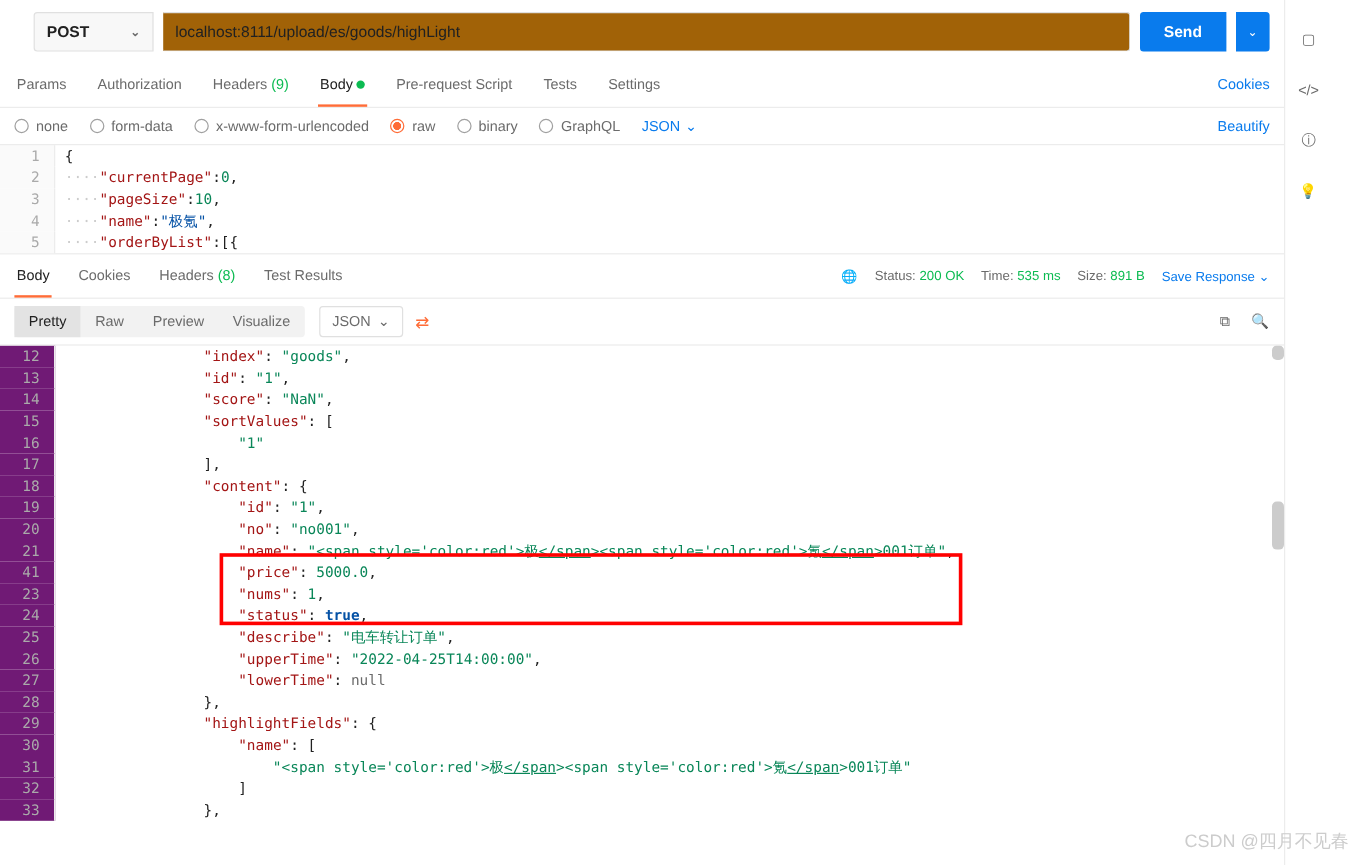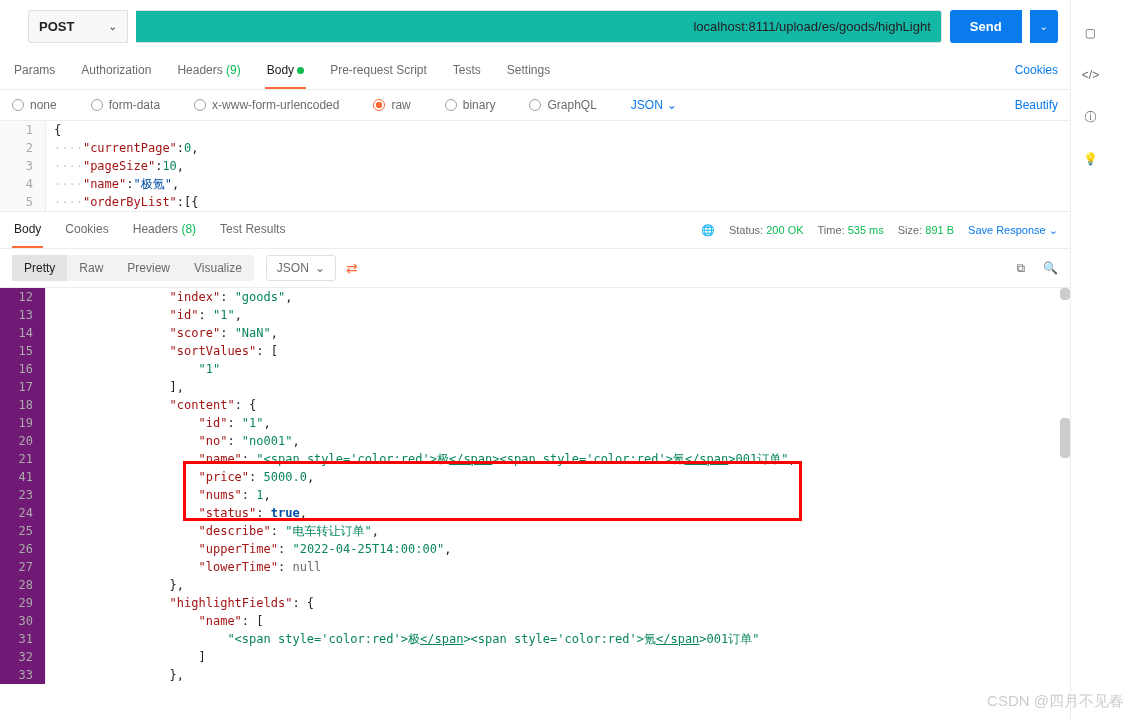--- a/index.html
+++ b/index.html
@@ -4,32 +4,32 @@
 <style>
 * { box-sizing: border-box; margin: 0; padding: 0; }
 body { font-family: -apple-system, BlinkMacSystemFont, "Segoe UI", Arial, sans-serif; font-size: 12px; color: #212121; background: #fff; width: 1130px; height: 721px; overflow: hidden; position: relative; }
 .main-area { width: 1070px; height: 721px; float: left; }
 .right-sidebar { width: 40px; height: 721px; float: left; border-left: 1px solid #ececec; display: flex; flex-direction: column; align-items: center; padding-top: 24px; gap: 24px; }
 .right-sidebar div { width: 18px; height: 18px; color: #6b6b6b; display: flex; align-items: center; justify-content: center; }
 
 .request-bar { display: flex; padding: 10px 12px; gap: 8px; margin-left: 16px; }
 .method-select { width: 100px; border: 1px solid #e0e0e0; border-radius: 3px 0 0 3px; display: flex; align-items: center; justify-content: space-between; padding: 8px 10px; background: #f8f8f8; font-size: 13px; font-weight: 600; }
 .method-select .chev { font-size: 10px; color: #6b6b6b; }
-.url-input { flex: 1; border: 1px solid #e0e0e0; border-left: none; border-radius: 0 3px 3px 0; padding: 8px 10px; font-size: 13px; background: #14b8a6; text-align: right; }
+.url-input { flex: 1; border: 1px solid #e0e0e0; border-left: none; border-radius: 0 3px 3px 0; padding: 8px 10px; font-size: 13px; background: #a16207; }
 .send-btn { background: #097bed; color: #fff; border: none; border-radius: 3px 0 0 3px; padding: 8px 20px; font-size: 13px; font-weight: 600; }
 .send-chev { background: #097bed; color: #fff; border: none; border-radius: 0 3px 3px 0; padding: 8px 10px; font-size: 10px; }
 
 .req-tabs { display: flex; padding: 0 12px; gap: 22px; border-bottom: 1px solid #ececec; font-size: 12px; position: relative; }
 .req-tabs .tab { padding: 10px 2px; color: #6b6b6b; cursor: pointer; border-bottom: 2px solid transparent; }
 .req-tabs .tab.active { border-bottom: 2px solid #ff6c37; color: #212121; font-weight: 500; }
 .req-tabs .count { color: #0cbb52; }
 .req-tabs .dot { display: inline-block; width: 7px; height: 7px; background: #0cbb52; border-radius: 50%; margin-left: 3px; vertical-align: middle; }
 .cookies-link { position: absolute; right: 12px; color: #097bed; padding: 10px 0; }
 
-.body-type-row { display: flex; padding: 8px 12px; gap: 34px; border-bottom: 1px solid #ececec; font-size: 12px; align-items: center; position: relative; }
+.body-type-row { display: flex; padding: 8px 12px; gap: 18px; border-bottom: 1px solid #ececec; font-size: 12px; align-items: center; position: relative; }
 .radio-opt { display: flex; align-items: center; gap: 6px; color: #6b6b6b; }
 .radio-opt .r { width: 12px; height: 12px; border: 1px solid #a0a0a0; border-radius: 50%; display: inline-block; }
 .radio-opt.sel .r { border-color: #ff6c37; background: radial-gradient(circle, #ff6c37 45%, #fff 50%); }
 .json-sel { color: #097bed; display: flex; align-items: center; gap: 4px; font-size: 12px; }
 .beautify { position: absolute; right: 12px; color: #097bed; }
 
 .editor { border-bottom: 1px solid #ececec; font-family: Consolas, Monaco, monospace; font-size: 12px; }
 .editor-line { display: flex; line-height: 18px; }
 .gutter { width: 46px; text-align: right; padding-right: 12px; color: #aaa; background: #fafafa; border-right: 1px solid #ececec; }
 .code { padding-left: 8px; white-space: pre; }

